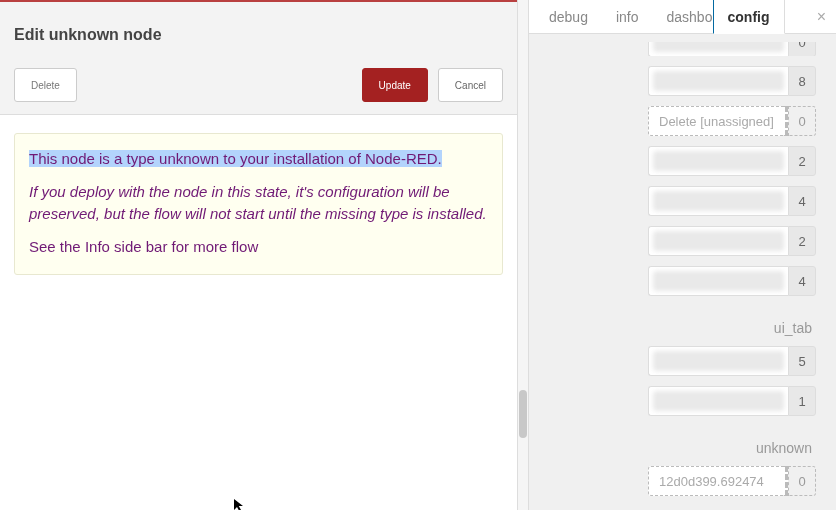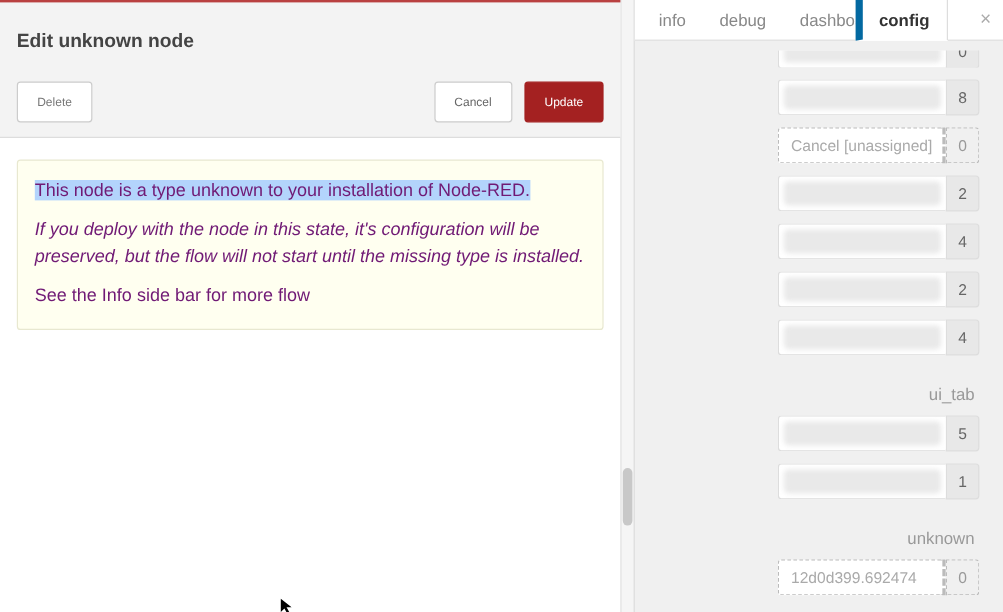--- a/index.html
+++ b/index.html
@@ -143,21 +143,21 @@
       align-items: center;
       font-size: 14px;
       color: #888;
       cursor: pointer;
       position: relative;
       gap: 6px;
     }
     .tab.active {
       color: #333;
       font-weight: 700;
-      border-left: 6px solid #0369a1;
+      border-left: 1px solid #0369a1;
       border-right: 1px solid #ddd;
       border-bottom: 1px solid #fff;
       margin-bottom: -1px;
       background: #fff;
     }
     .tab.truncated {
       max-width: 60px;
       overflow: hidden;
       white-space: nowrap;
     }
@@ -254,22 +254,22 @@
   </style>
 </head>
 <body>
 
 <div class="editor-panel">
   <div class="editor-header">
     <h3>Edit unknown node</h3>
     <div class="button-row">
       <button class="btn delete">Delete</button>
       <div class="spacer"></div>
+      <button class="btn update">Update</button>
       <button class="btn">Cancel</button>
-      <button class="btn update">Update</button>
     </div>
   </div>
   <div class="editor-body">
     <div class="info-box">
       <p><span class="highlighted">This node is a type unknown to your installation of Node-RED.</span></p>
       <p class="italic">If you deploy with the node in this state, it's configuration will be preserved, but the flow will not start until the missing type is installed.</p>
       <p>See the Info side bar for more flow</p>
     </div>
   </div>
   <div class="cursor-arrow">
@@ -278,22 +278,22 @@
       </svg>
   </div>
 </div>
 
 <div class="scrollbar-mimic">
   <div class="scroll-thumb"></div>
 </div>
 
 <div class="sidebar">
   <div class="tabs">
+    <div class="tab">debug</div>
     <div class="tab">info</div>
-    <div class="tab">debug</div>
     <div class="tab truncated">
       <span>dashboard</span>
 
     </div>
     <div class="tab active">config</div>
     <div class="close-all">×</div>
   </div>
 
   <div class="config-list">
 
@@ -306,21 +306,21 @@
 
     <div class="config-row">
       <div class="config-entry">
         <div class="config-label blurred"></div>
         <div class="config-count">8</div>
       </div>
     </div>
 
     <div class="config-row">
       <div class="config-entry">
-        <div class="config-label dashed">Cancel [unassigned]</div>
+        <div class="config-label dashed">Delete [unassigned]</div>
         <div class="config-count dashed">0</div>
       </div>
     </div>
 
     <div class="config-row">
       <div class="config-entry">
         <div class="config-label blurred"></div>
         <div class="config-count">2</div>
       </div>
     </div>

